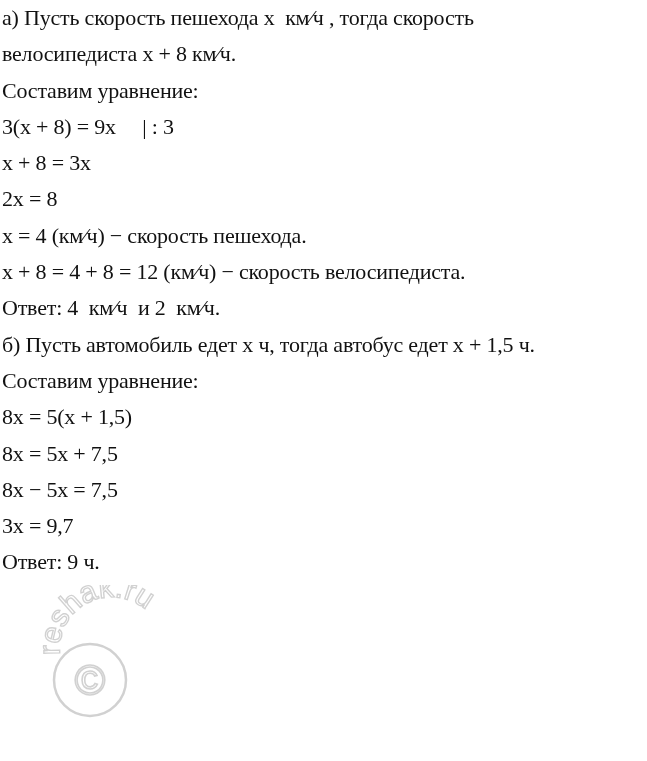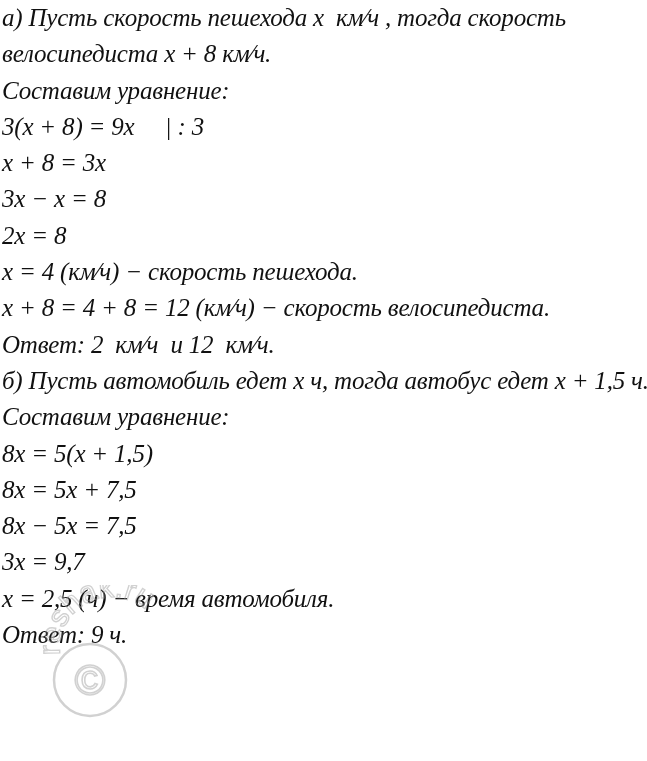--- a/index.html
+++ b/index.html
@@ -4,51 +4,48 @@
 <style>
   html, body { margin: 0; padding: 0; background: #ffffff; }
   body {
     width: 647px; height: 761px; overflow: hidden; position: relative;
     font-family: "Liberation Serif", "DejaVu Serif", serif;
     color: #111111;
   }
   .doc { position: absolute; left: 2px; top: 0; width: 645px; }
   .line {
     height: 36.3px; line-height: 36.3px;
-    font-size: 25px; white-space: nowrap;
+    font-size: 22px; white-space: nowrap;
     letter-spacing: -0.2px;
-    font-style: italic;
   }
   .line span { white-space: pre; }
   .watermark {
     position: absolute; left: 40px; top: 585px; width: 150px; height: 150px;
     pointer-events: none; opacity: 0.45;
   }
 </style>
 </head>
 <body>
 
 <div class="doc">
   <div class="line"><span>а) Пусть скорость пешехода x  км⁄ч , тогда скорость</span></div>
   <div class="line"><span>велосипедиста x + 8 км⁄ч.</span></div>
   <div class="line"><span>Составим уравнение:</span></div>
   <div class="line"><span>3(x + 8) = 9x     | : 3</span></div>
   <div class="line"><span>x + 8 = 3x</span></div>
-  <div class="line"><span>3x − x = 8</span></div>
   <div class="line"><span>2x = 8</span></div>
   <div class="line"><span>x = 4 (км⁄ч) − скорость пешехода.</span></div>
   <div class="line"><span>x + 8 = 4 + 8 = 12 (км⁄ч) − скорость велосипедиста.</span></div>
-  <div class="line"><span>Ответ: 2  км⁄ч  и 12  км⁄ч.</span></div>
+  <div class="line"><span>Ответ: 4  км⁄ч  и 2  км⁄ч.</span></div>
   <div class="line"><span>б) Пусть автомобиль едет x ч, тогда автобус едет x + 1,5 ч.</span></div>
   <div class="line"><span>Составим уравнение:</span></div>
   <div class="line"><span>8x = 5(x + 1,5)</span></div>
   <div class="line"><span>8x = 5x + 7,5</span></div>
   <div class="line"><span>8x − 5x = 7,5</span></div>
   <div class="line"><span>3x = 9,7</span></div>
-  <div class="line"><span>x = 2,5 (ч) − время автомобиля.</span></div>
   <div class="line"><span>Ответ: 9 ч.</span></div>
 </div>
 
 <div class="watermark">
   <svg width="150" height="150" viewBox="0 0 150 150">
     <defs>
       <path id="arc" d="M 20 70 A 52 52 0 0 1 120 45"></path>
     </defs>
     <circle cx="50" cy="95" r="36" fill="none" stroke="#9a9a9a" stroke-width="2.5"></circle>
     <text x="50" y="110" text-anchor="middle" font-family="Liberation Sans, sans-serif" font-size="42" fill="none" stroke="#9a9a9a" stroke-width="1.6">©</text>

